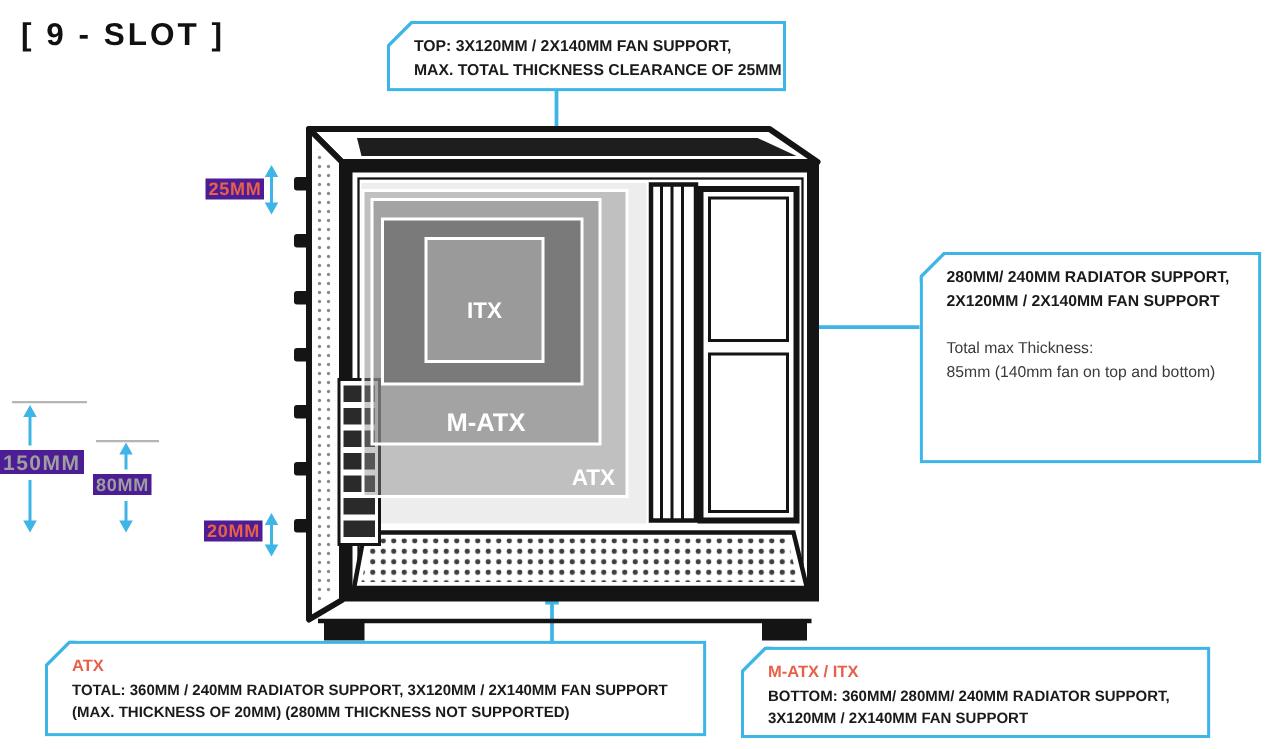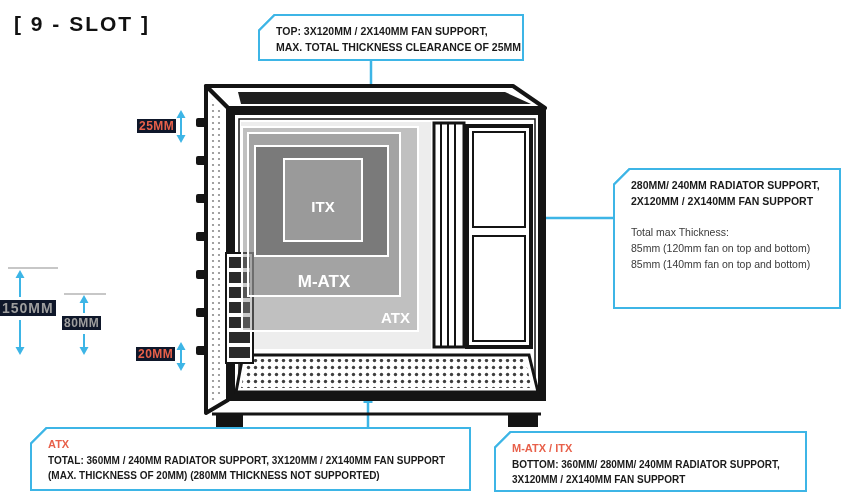--- a/index.html
+++ b/index.html
@@ -22,21 +22,21 @@
     clip-path:polygon(15px 0, 100% 0, 100% 100%, 0 100%, 0 15px);
     padding:7px 8px 24px 16px; }
   .callout .line { font-size:10.5px; font-weight:bold; color:#1a1a1a;
     line-height:1.55; white-space:nowrap; }
   .callout .line.small { font-size:10px; }
   .callout .line.light { font-weight:normal; color:#3a3a3a; }
   .callout .heading { font-size:11px; font-weight:bold; color:var(--red);
     line-height:1.5; white-space:nowrap; }
   .callout .spacer { height:14px; }
   .dim { position:absolute; font-weight:bold; font-size:12px; letter-spacing:0.5px;
-    white-space:nowrap; background:#0f172a; padding:0 2px; }
+    white-space:nowrap; background:#4c1d95; padding:0 2px; }
   .dim.red { color:var(--red); }
   .dim.gray { color:var(--gray); }
   .dim.big { font-size:14px; letter-spacing:1px; }
   svg text { font-family:"Liberation Sans", sans-serif; font-weight:bold; fill:#fff; }
 </style>
 </head>
 <body>
 
 <div class="canvas">
 
@@ -166,21 +166,20 @@
     </div>
   </div>
 
   <div class="callout" style="left:613px; top:168px; width:228px; height:141px;">
     <div class="notch"></div>
     <div class="inner">
       <div class="line">280MM/ 240MM RADIATOR SUPPORT,</div>
       <div class="line">2X120MM / 2X140MM FAN SUPPORT</div>
       <div class="spacer"></div>
       <div class="line light">Total max Thickness:</div>
-      <div class="line light">85mm (120mm fan on top and bottom)</div>
       <div class="line light">85mm (140mm fan on top and bottom)</div>
     </div>
   </div>
 
   <div class="callout" style="left:30px; top:427px; width:441px; height:64px;">
     <div class="notch"></div>
     <div class="inner">
       <div class="heading">ATX</div>
       <div class="line small">TOTAL: 360MM / 240MM RADIATOR SUPPORT, 3X120MM / 2X140MM FAN SUPPORT</div>
       <div class="line small">(MAX. THICKNESS OF 20MM) (280MM THICKNESS NOT SUPPORTED)</div>

